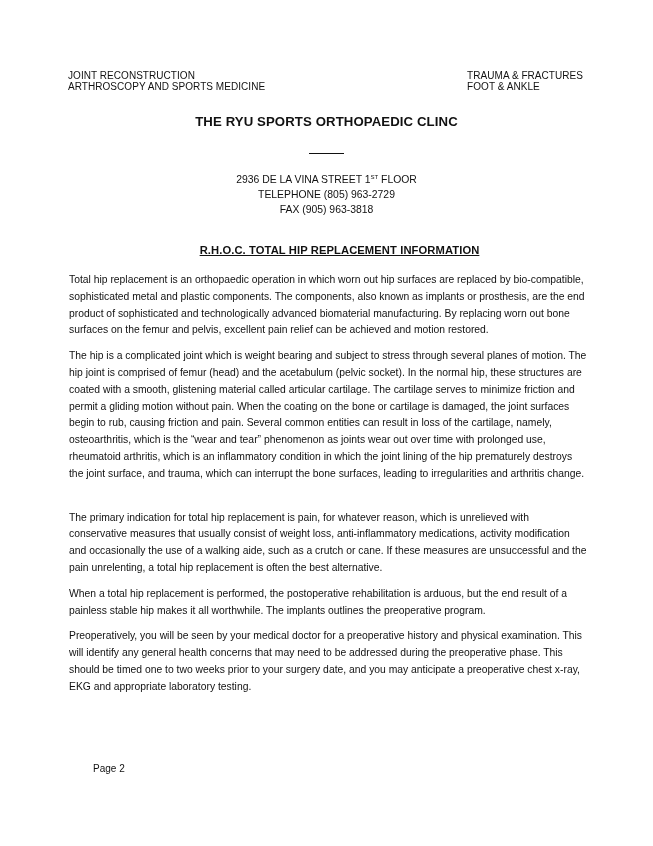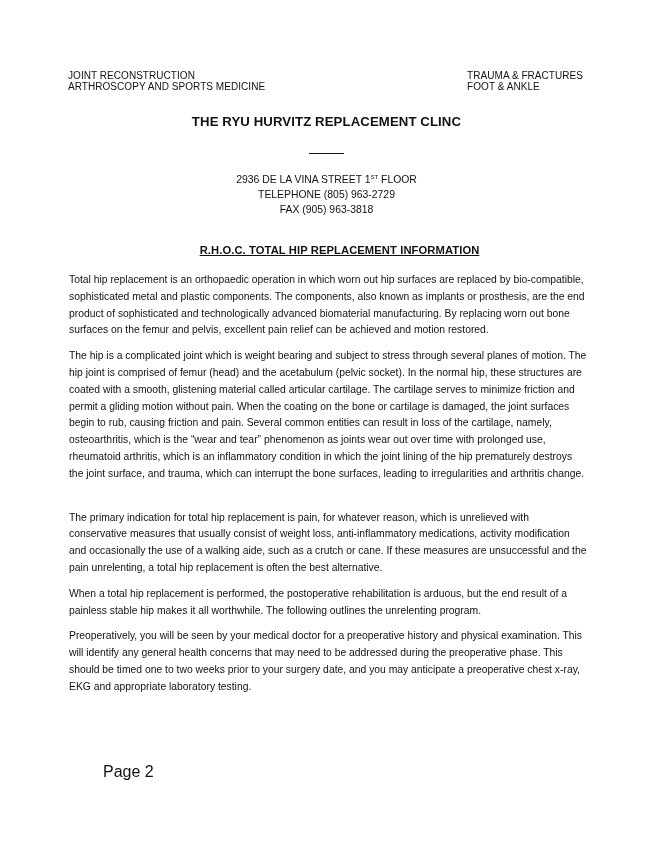--- a/index.html
+++ b/index.html
@@ -35,47 +35,47 @@
     text-align: center; font-weight: bold; font-size: 11.2px;
     text-decoration: underline; letter-spacing: 0.1px; padding-left: 13px;
   }
   .body {
     position: absolute; top: 272px; left: 69px; width: 520px;
     font-size: 10.35px; line-height: 16.8px;
   }
   .body p { margin: 0 0 9px 0; }
   .body p:nth-child(2) { margin-bottom: 27px; }
   .footer {
-    position: absolute; top: 763px; left: 69px; font-size: 16px; padding-left: 34px;
+    position: absolute; top: 763px; left: 59px; font-size: 10px; padding-left: 34px;
   }
 </style>
 </head>
 <body>
 
 <div class="hdr hdr-left">
   <div>JOINT RECONSTRUCTION</div>
   <div>ARTHROSCOPY AND SPORTS MEDICINE</div>
 </div>
 <div class="hdr hdr-right">
   <div>TRAUMA &amp; FRACTURES</div>
   <div>FOOT &amp; ANKLE</div>
 </div>
 
-<div class="title">THE RYU HURVITZ REPLACEMENT CLINC</div>
+<div class="title">THE RYU SPORTS ORTHOPAEDIC CLINC</div>
 <div class="rule"></div>
 
 <div class="address">
   <div><span>2936 DE LA VINA STREET 1</span><sup>ST</sup><span> FLOOR</span></div>
   <div>TELEPHONE (805) 963-2729</div>
   <div>FAX (905) 963-3818</div>
 </div>
 
 <div class="subtitle">R.H.O.C. TOTAL HIP REPLACEMENT INFORMATION</div>
 
 <div class="body">
   <p>Total hip replacement is an orthopaedic operation in which worn out hip surfaces are replaced by bio-compatible, sophisticated metal and plastic components. The components, also known as implants or prosthesis, are the end product of sophisticated and technologically advanced biomaterial manufacturing. By replacing worn out bone surfaces on the femur and pelvis, excellent pain relief can be achieved and motion restored.</p>
   <p>The hip is a complicated joint which is weight bearing and subject to stress through several planes of motion. The hip joint is comprised of femur (head) and the acetabulum (pelvic socket). In the normal hip, these structures are coated with a smooth, glistening material called articular cartilage. The cartilage serves to minimize friction and permit a gliding motion without pain. When the coating on the bone or cartilage is damaged, the joint surfaces begin to rub, causing friction and pain. Several common entities can result in loss of the cartilage, namely, osteoarthritis, which is the “wear and tear” phenomenon as joints wear out over time with prolonged use, rheumatoid arthritis, which is an inflammatory condition in which the joint lining of the hip prematurely destroys the joint surface, and trauma, which can interrupt the bone surfaces, leading to irregularities and arthritis change.</p>
   <p>The primary indication for total hip replacement is pain, for whatever reason, which is unrelieved with conservative measures that usually consist of weight loss, anti-inflammatory medications, activity modification and occasionally the use of a walking aide, such as a crutch or cane. If these measures are unsuccessful and the pain unrelenting, a total hip replacement is often the best alternative.</p>
-  <p>When a total hip replacement is performed, the postoperative rehabilitation is arduous, but the end result of a painless stable hip makes it all worthwhile. The following outlines the unrelenting program.</p>
+  <p>When a total hip replacement is performed, the postoperative rehabilitation is arduous, but the end result of a painless stable hip makes it all worthwhile. The implants outlines the preoperative program.</p>
   <p>Preoperatively, you will be seen by your medical doctor for a preoperative history and physical examination. This will identify any general health concerns that may need to be addressed during the preoperative phase. This should be timed one to two weeks prior to your surgery date, and you may anticipate a preoperative chest x-ray, EKG and appropriate laboratory testing.</p>
 </div>
 
 <div class="footer">Page 2</div>
 
 </body></html>

